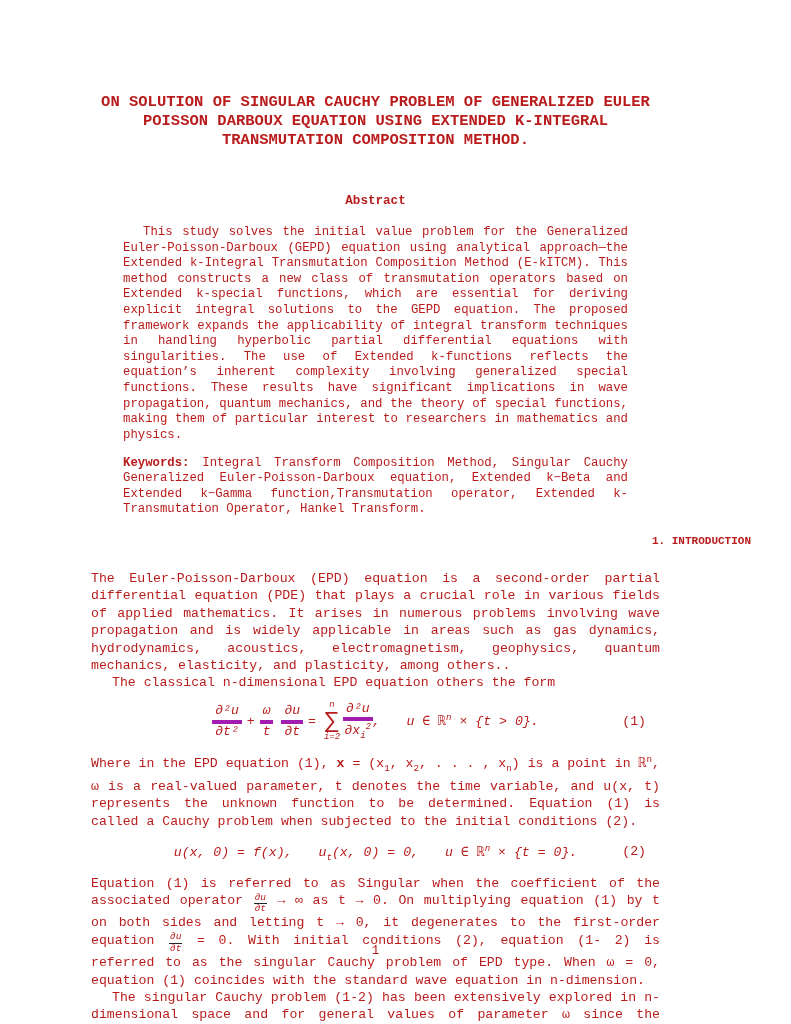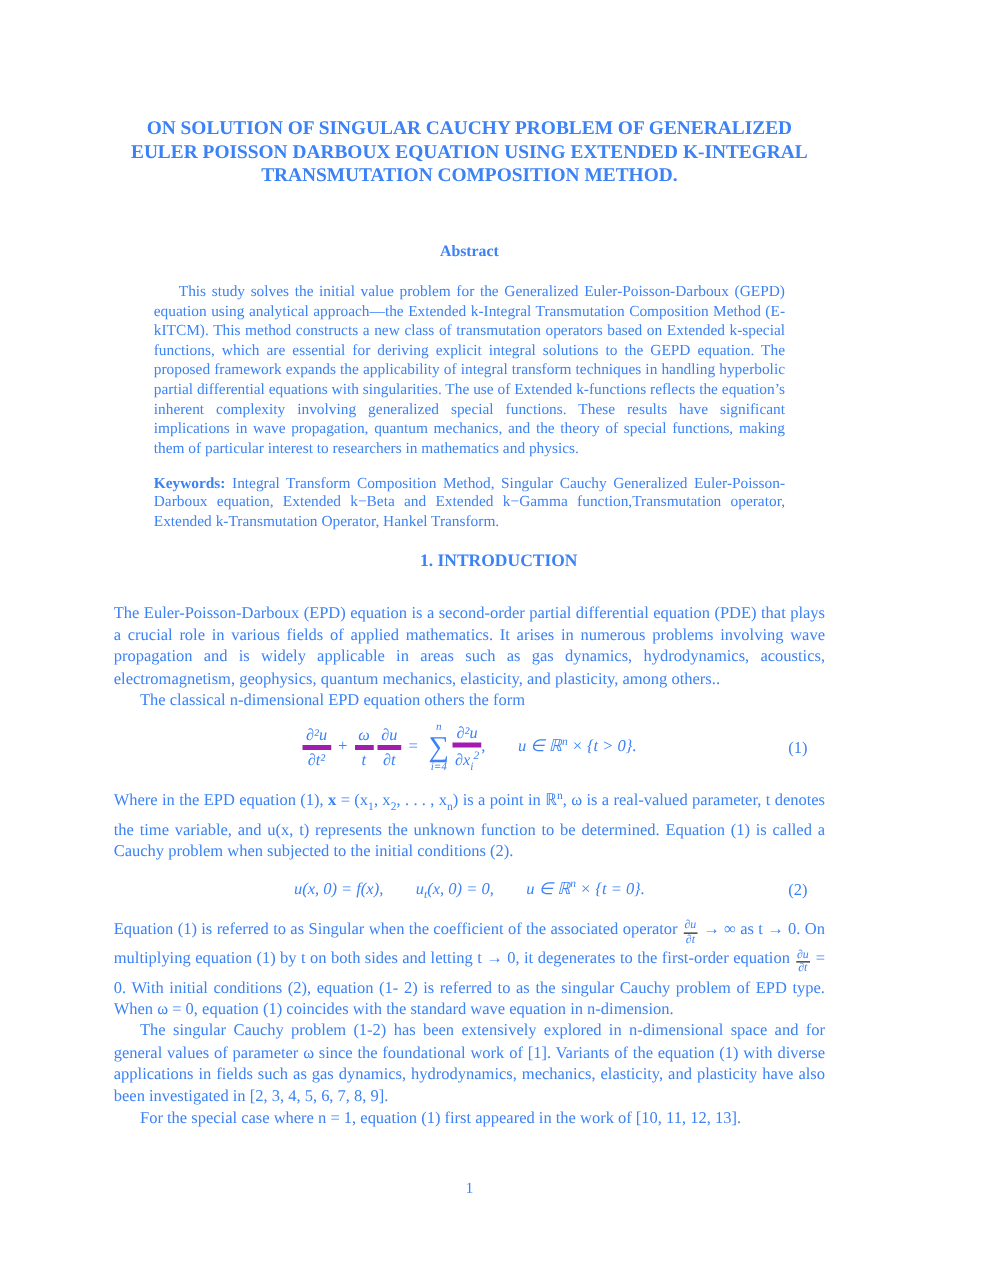--- a/index.html
+++ b/index.html
@@ -1,33 +1,33 @@
 <!DOCTYPE html>
 <html><head>
 <meta charset="utf-8">
 <style>
   html, body { margin:0; padding:0; background:#ffffff; }
   .page {
     width:751px; height:1024px; position:relative; background:#ffffff;
-    color:#3b82f6; font-family:Liberation Serif, serif;
+    color:#b91c1c; font-family:Liberation Mono, monospace;
     overflow:hidden; box-sizing:border-box;
   }
   .paper-title {
     margin:93px 96px 0 96px; text-align:center; font-weight:bold;
     font-size:15.5px; line-height:19px;
   }
   .abstract-block { margin:0 123px; }
   .abstract-heading { margin-top:44px; text-align:center; font-weight:bold; font-size:12.6px; }
   .abstract-body {
     margin-top:17px; font-size:12.3px; line-height:15.6px;
     text-align:justify; text-indent:20px;
   }
   .keywords { margin-top:8px; font-size:12.3px; line-height:15.6px; text-align:justify; }
   .keywords .kw-label { font-weight:bold; }
-  .section-heading { margin-top:17px; text-align:center; font-weight:bold; font-size:14px;margin-left:47px; }
+  .section-heading { margin-top:17px; text-align:right; font-weight:bold; font-size:11px;margin-left:47px; }
   .body-col { margin:0 91px; font-size:13.2px; line-height:17.4px; text-align:justify; }
   .para { margin:0; }
   .para-first { margin-top:23px; }
   .indent { text-indent:21px; }
 
   .eq-row { position:relative; text-align:center; margin:9px 0 9px 0; }
   .eq-number {
     position:absolute; right:14px; top:50%; transform:translateY(-50%);
     font-style:normal; font-size:13.2px;
   }
@@ -72,21 +72,21 @@
 
   <div class="body-col">
     <p class="para para-first">The Euler-Poisson-Darboux (EPD) equation is a second-order partial differential equation (PDE) that plays a crucial role in various fields of applied mathematics. It arises in numerous problems involving wave propagation and is widely applicable in areas such as gas dynamics, hydrodynamics, acoustics, electromagnetism, geophysics, quantum mechanics, elasticity, and plasticity, among others..</p>
     <p class="para indent">The classical n-dimensional EPD equation others the form</p>
 
     <div class="eq-row">
       <span class="math">
         <span class="frac"><span class="num">∂²u</span><span class="den">∂t²</span></span><span class="op">+</span><span class="frac"><span class="num">ω</span><span class="den">t</span></span>&nbsp;<span class="frac"><span class="num">∂u</span><span class="den">∂t</span></span><span class="op">=</span><span class="sum">
             <span class="lim">n</span>
             <span class="sigma">∑</span>
-            <span class="lim">i=4</span>
+            <span class="lim">i=2</span>
           </span><span class="frac"><span class="num">∂²u</span><span class="den"><span>∂x</span><sub>i</sub><sup>2</sup></span></span><span>,</span><span class="eq-gap"></span><span><span>u ∈ ℝ</span><sup>n</sup><span> × {t &gt; 0}.</span></span>
       </span>
       <span class="eq-number">(1)</span>
     </div>
 
     <p class="para">Where in the EPD equation (1), <span class="bold-x">x</span> = (x<sub>1</sub>, x<sub>2</sub>, . . . , x<sub>n</sub>) is a point in ℝ<sup>n</sup>, ω is a real-valued parameter, t denotes the time variable, and u(x, t) represents the unknown function to be determined. Equation (1) is called a Cauchy problem when subjected to the initial conditions (2).</p>
 
     <div class="eq-row">
       <span class="math">
         <span>u(x, 0) = f(x),</span><span class="eq-gap"></span><span><span>u</span><sub>t</sub><span>(x, 0) = 0,</span></span><span class="eq-gap"></span><span><span>u ∈ ℝ</span><sup>n</sup><span> × {t = 0}.</span></span>

